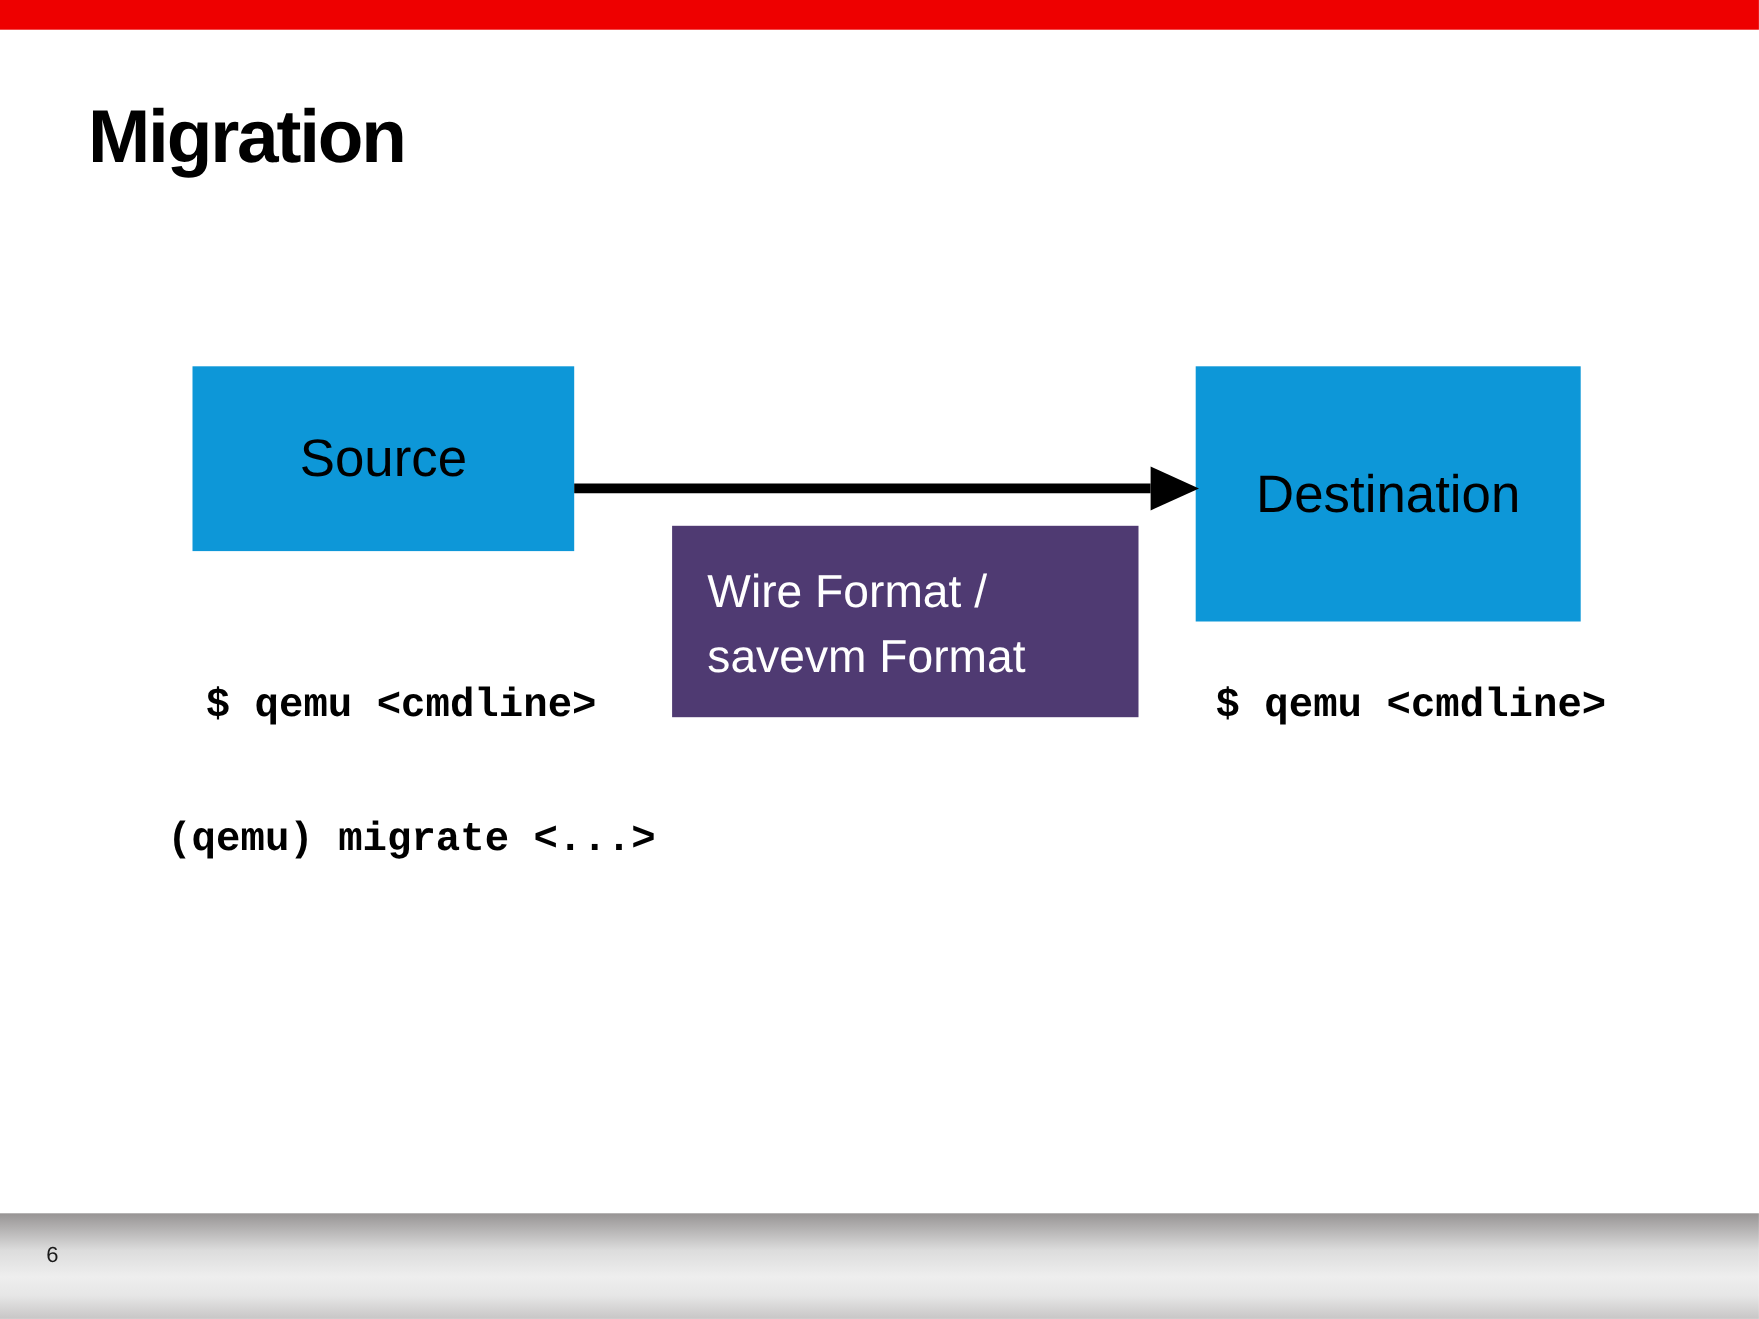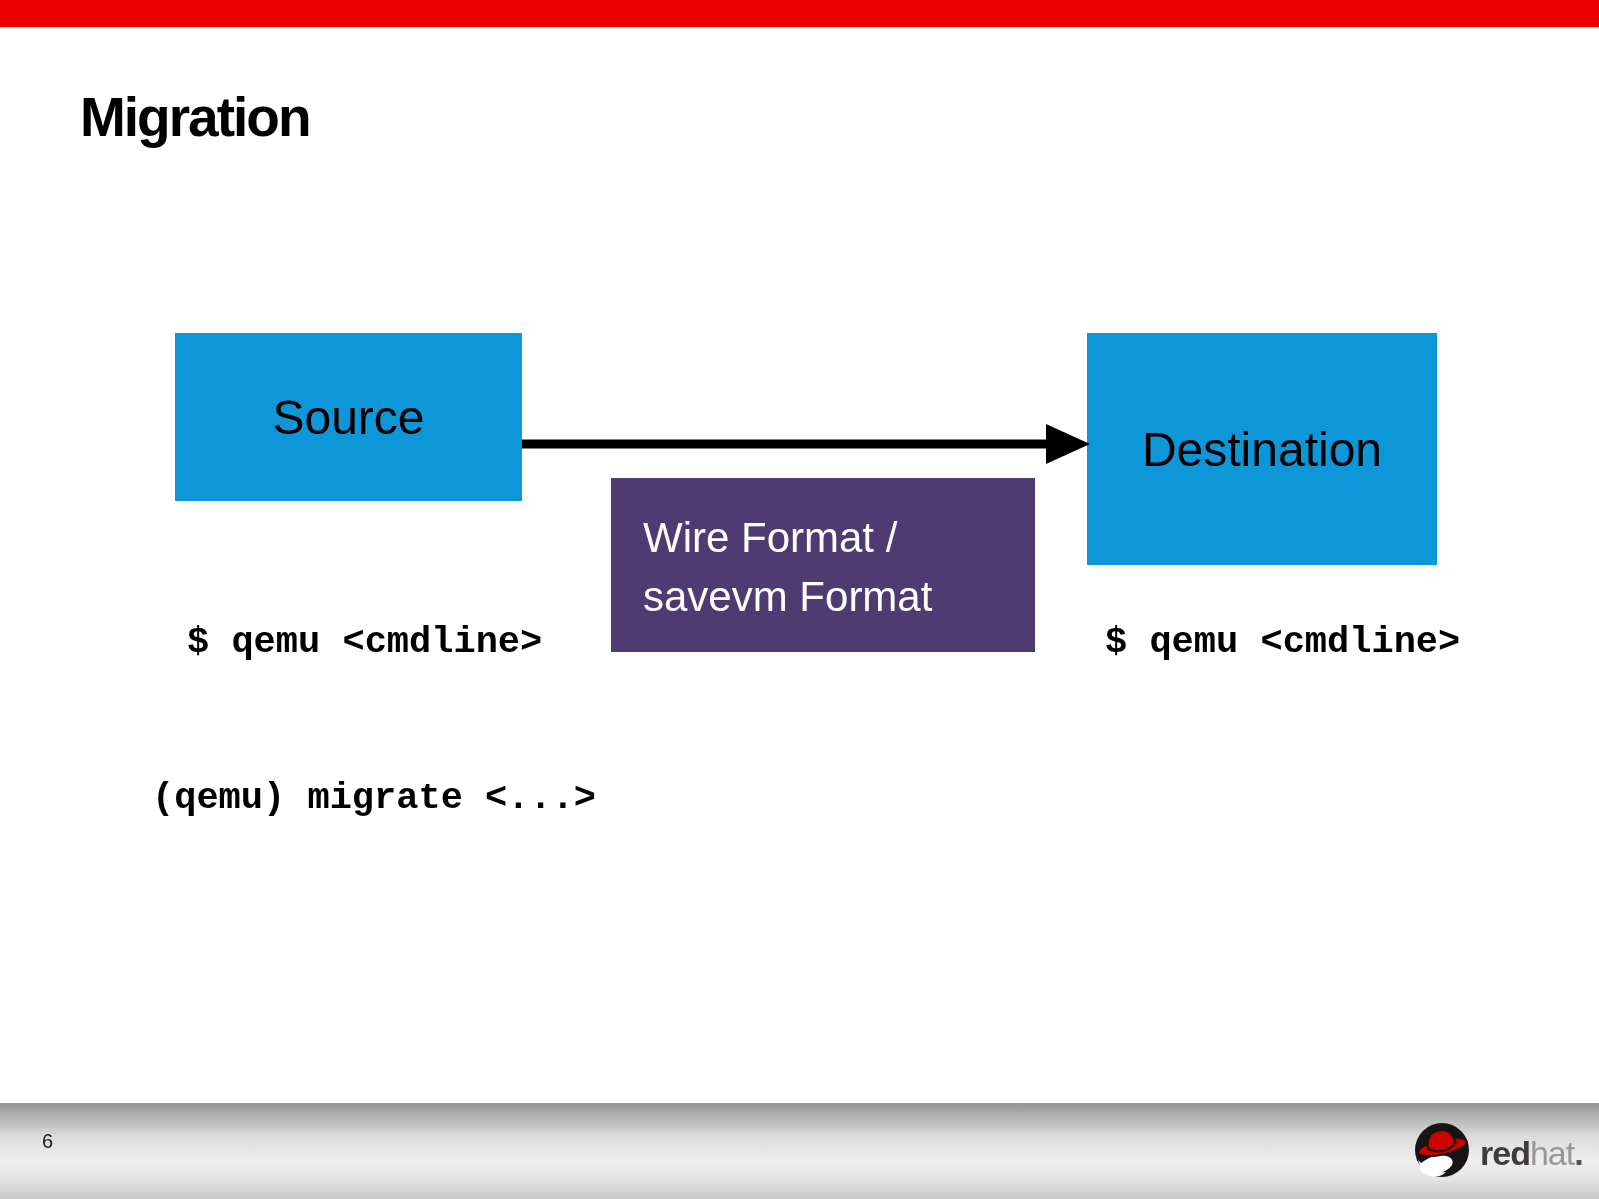--- a/index.html
+++ b/index.html
@@ -8,21 +8,21 @@
     width:1599px;height:1199px;
     background:#ffffff;
     overflow:hidden;
     font-family:"Liberation Sans", sans-serif;
   }
   .topbar{
     position:absolute;left:0;top:0;width:1599px;height:27px;
   }
   .title{
     position:absolute;left:80px;top:90px;
-    font-size:55px;font-weight:bold;letter-spacing:-2px;
+    font-size:68px;font-weight:bold;letter-spacing:-2px;
     color:#000000;line-height:1;
   }
   .box{
     position:absolute;
     display:flex;align-items:center;justify-content:center;
     font-size:48px;color:#000000;
   }
   .box.source{left:175px;top:333px;width:347px;height:168px;}
   .box.destination{left:1087px;top:333px;width:350px;height:232px;}
   .arrow-layer{position:absolute;left:0;top:0;width:1599px;height:1199px;pointer-events:none;}
@@ -31,21 +31,21 @@
     box-sizing:border-box;padding:30px 0 0 32px;
     color:#ffffff;font-size:42px;line-height:59px;
   }
   .mono{
     position:absolute;
     font-family:"Liberation Mono", monospace;
     font-weight:bold;font-size:37px;color:#000000;
     white-space:pre;line-height:1;
   }
   #src-cmd1{left:187px;top:624px;}
-  #src-cmd2{left:152px;top:780px;}
+  #src-cmd2{left:152px;top:746px;}
   #dst-cmd1{left:1105px;top:624px;}
   #dst-cmd2{left:1140px;top:669px;}
   .footer{
     position:absolute;left:0;top:1103px;width:1599px;height:96px;
     background:linear-gradient(180deg,#979494 0%,#dcdcdc 35%,#eeeeee 60%,#e6e6e6 78%,#c8c6c6 100%);
   }
   .page-number{
     position:absolute;left:42px;top:1130px;
     font-size:20px;color:#1a1a1a;
   }
@@ -94,28 +94,14 @@
 
   <div id="src-cmd1" class="mono">$ qemu &lt;cmdline&gt;</div>
   <div id="src-cmd2" class="mono">(qemu) migrate &lt;...&gt;</div>
   <div id="dst-cmd1" class="mono">$ qemu &lt;cmdline&gt;</div>
 
   <div class="footer"></div>
 
   <div class="page-number">6</div>
 
 
-  <div class="logo">
-    <svg width="64" height="66" viewBox="0 0 64 66" xmlns="http://www.w3.org/2000/svg">
-      <circle cx="32" cy="34" r="27" fill="#181414"></circle>
-      <path d="M 8 44 Q 20 58 36 56 Q 30 62 20 60 Q 11 56 8 44 Z" fill="#ffffff"></path>
-      <ellipse cx="26" cy="49" rx="17" ry="9" fill="#ffffff" transform="rotate(-14 26 49)"></ellipse>
-      <g transform="rotate(-13 32 30)">
-        <ellipse cx="32" cy="31" rx="25" ry="7.5" fill="#cc0000" stroke="#181414" stroke-width="2"></ellipse>
-        <path d="M 18 30 Q 18 14 32 14 Q 46 14 46 30 Q 39 35 32 35 Q 25 35 18 30 Z" fill="#cc0000" stroke="#181414" stroke-width="2"></path>
-      </g>
-    </svg>
-    <div class="word">
-      <span class="b">red</span><span class="l">hat</span><span class="p">.</span>
-    </div>
-  </div>
 
 </div>
 
 </body></html>

